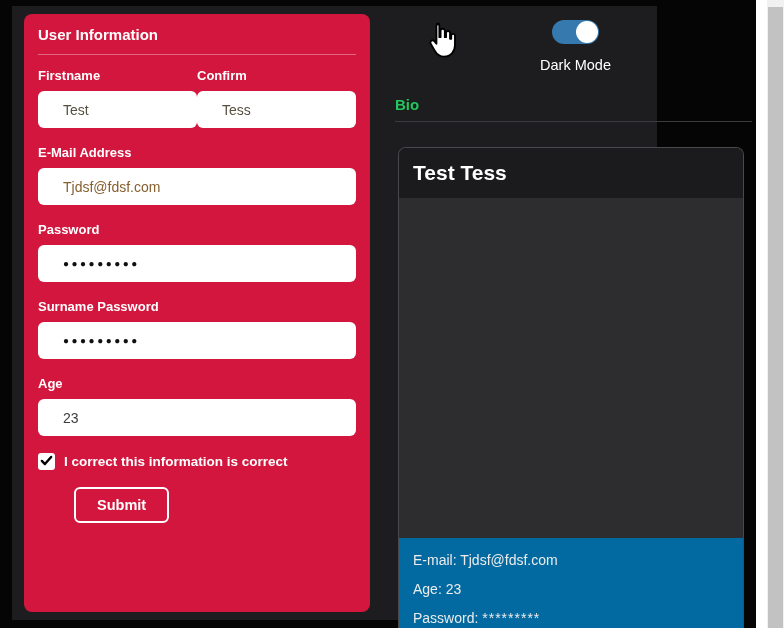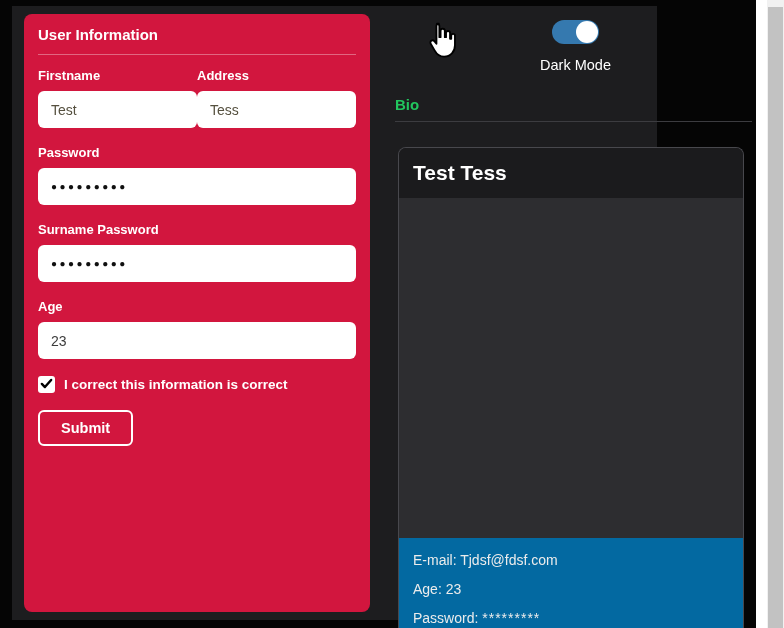--- a/index.html
+++ b/index.html
@@ -19,40 +19,40 @@
     position: absolute; left: 12px; top: 8px; width: 346px; height: 598px;
     background: #d2163e; border-radius: 8px; padding: 12px 14px; color: #fff;
   }
   .user-card h2 { font-size: 15px; font-weight: 700; padding-bottom: 11px;
     border-bottom: 1px solid rgba(255,255,255,0.35); margin-bottom: 13px; }
   .field-row { display: flex; }
   .field { flex: 1; }
   .field label { display: block; font-size: 13px; font-weight: 700; margin-bottom: 8px; }
   .field input {
     width: 100%; height: 37px; border: none; border-radius: 6px; background: #fff;
-    padding: 0 13px; font-size: 14px; font-family: "Liberation Sans", sans-serif;
+    padding: 0 25px; font-size: 14px; font-family: "Liberation Sans", sans-serif;
     color: #55503f; outline: none; display: block;
   }
   .field { margin-bottom: 17px; }
   .field input.email-value { color: #86602f; }
   .field input.age-value { color: #3c3c3c; }
   .field input.dots { color: #101010; font-size: 10px; letter-spacing: 2.5px; }
 
   .confirm-row { display: flex; align-items: center; gap: 9px; margin-top: 15px; }
   .checkbox {
     width: 17px; height: 17px; background: #fff; border-radius: 3px;
     display: flex; align-items: center; justify-content: center; cursor: pointer; flex: none;
   }
   .checkbox svg { width: 13px; height: 13px; }
   .confirm-row span { font-size: 13.5px; font-weight: 700; }
 
   .submit-btn {
     margin-top: 17px; background: transparent; color: #fff; font-weight: 700;
     font-size: 14.5px; font-family: "Liberation Sans", sans-serif;
-    border: 2px solid #fff; border-radius: 6px; padding: 8px 21px; cursor: pointer;
+    border: 2px solid #fff; border-radius: 6px; padding: 8px 21px; cursor: pointer; margin-left: 36px;
   }
 
   
   .right-col { position: absolute; left: 383px; top: 8px; width: 357px; }
   .toggle-row { display: flex; align-items: center; gap: 13px; margin-left: 4px; margin-top: 6px; flex-direction: column; }
   .toggle { position: relative; width: 47px; height: 24px; border-radius: 12px;
     background: #3579af; cursor: pointer; flex: none; }
   .toggle-knob { position: absolute; top: 1px; right: 1px; width: 22px; height: 22px;
     border-radius: 50%; background: #fff; }
   .toggle-row .toggle-label { font-size: 14.5px; color: #fff; }
@@ -84,25 +84,29 @@
 
     <div class="user-card">
       <h2>User Information</h2>
 
       <div class="field-row">
         <div class="field">
           <label>Firstname</label>
           <input type="text" value="Test" style="">
         </div>
         <div class="field">
-          <label>Address</label>
+          <label>Confirm</label>
           <input type="text" value="Tess" style="">
         </div>
       </div>
 
+      <div class="field">
+        <label>E-Mail Address</label>
+        <input type="text" class="email-value" value="Tjdsf@fdsf.com" style="">
+      </div>
 
       <div class="field">
         <label>Password</label>
         <input type="text" class="dots" value="●●●●●●●●●" style="">
       </div>
 
       <div class="field">
         <label>Surname Password</label>
         <input type="text" class="dots" value="●●●●●●●●●" style="">
       </div>

